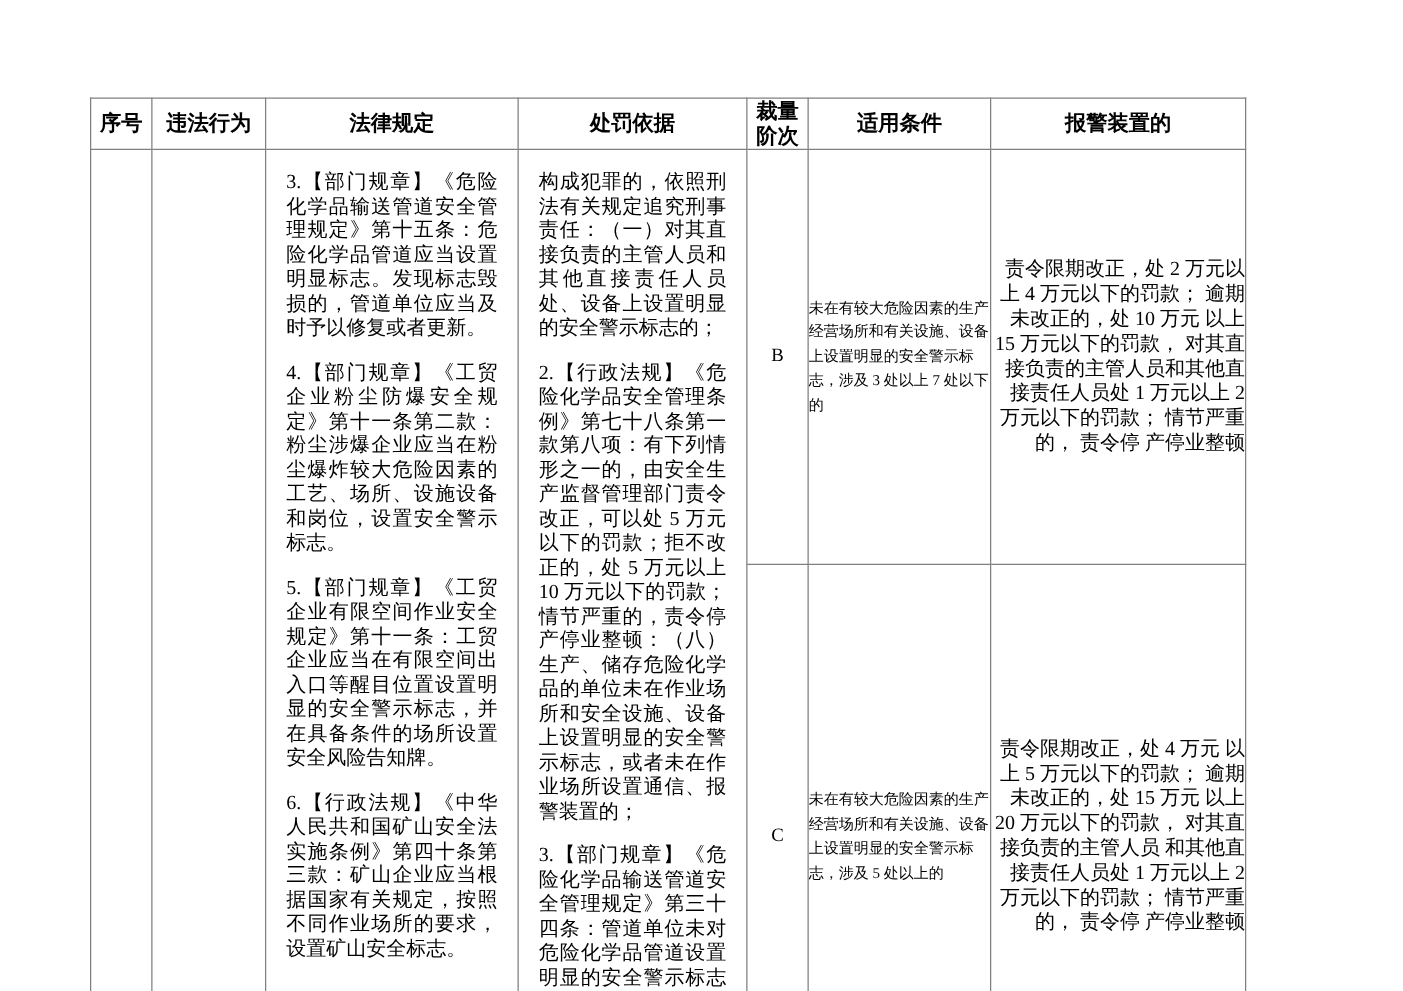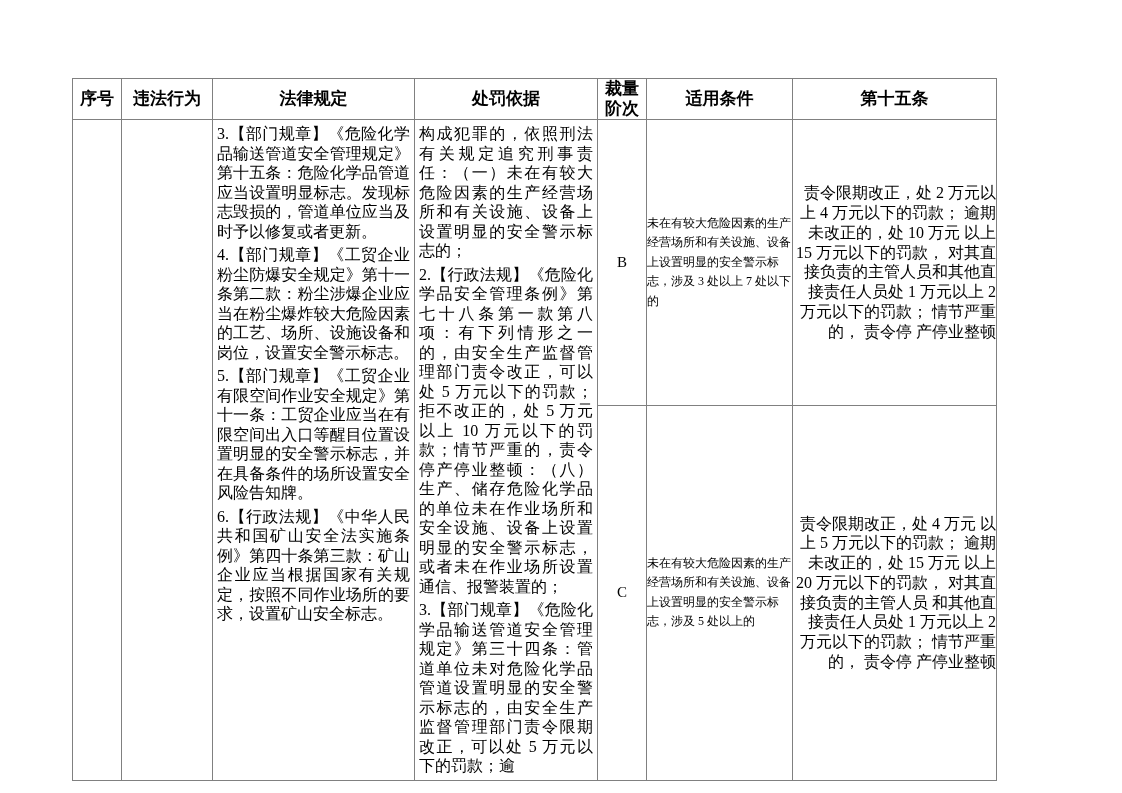--- a/index.html
+++ b/index.html
@@ -44,21 +44,21 @@
 
   td.c-serial, td.c-act { background: #ffffff; }
 
   td.c-legal, td.c-basis {
     vertical-align: top;
     font-size: 16px;
     line-height: 19.5px;
     padding: 1px 5px 2px 9px;
     text-align: justify;
   }
-  td.c-legal p, td.c-basis p { margin: 4px; }
+  td.c-legal p, td.c-basis p { margin: 16px; }
 
   td.c-level {
     text-align: center;
     vertical-align: middle;
     font-size: 15px;
   }
   td.c-cond {
     vertical-align: middle;
     font-size: 12px;
     line-height: 19.5px;
@@ -98,35 +98,35 @@
       <col style="width:204px">
     </colgroup>
     <thead>
       <tr>
         <th>序号</th>
         <th>违法行为</th>
         <th>法律规定</th>
         <th>处罚依据</th>
         <th>裁量阶次</th>
         <th>适用条件</th>
-        <th>第十五条</th>
+        <th>报警装置的</th>
       </tr>
     </thead>
     <tbody>
       <tr class="row-b">
         <td class="c-serial" rowspan="2"></td>
         <td class="c-act" rowspan="2"></td>
         <td class="c-legal" rowspan="2">
           <p>3.【部门规章】《危险化学品输送管道安全管理规定》第十五条：危险化学品管道应当设置明显标志。发现标志毁损的，管道单位应当及时予以修复或者更新。</p>
           <p>4.【部门规章】《工贸企业粉尘防爆安全规定》第十一条第二款：粉尘涉爆企业应当在粉尘爆炸较大危险因素的工艺、场所、设施设备和岗位，设置安全警示标志。</p>
           <p>5.【部门规章】《工贸企业有限空间作业安全规定》第十一条：工贸企业应当在有限空间出入口等醒目位置设置明显的安全警示标志，并在具备条件的场所设置安全风险告知牌。</p>
           <p>6.【行政法规】《中华人民共和国矿山安全法实施条例》第四十条第三款：矿山企业应当根据国家有关规定，按照不同作业场所的要求，设置矿山安全标志。</p>
         </td>
         <td class="c-basis" rowspan="2">
-          <p>构成犯罪的，依照刑法有关规定追究刑事责任：（一）未在有较大危险因素的生产经营场所和有关设施、设备上设置明显的安全警示标志的；</p>
+          <p>构成犯罪的，依照刑法有关规定追究刑事责任：（一）对其直接负责的主管人员和其他直接责任人员处、设备上设置明显的安全警示标志的；</p>
           <p>2.【行政法规】《危险化学品安全管理条例》第七十八条第一款第八项：有下列情形之一的，由安全生产监督管理部门责令改正，可以处 5 万元以下的罚款；拒不改正的，处 5 万元以上 10 万元以下的罚款；情节严重的，责令停产停业整顿：（八）生产、储存危险化学品的单位未在作业场所和安全设施、设备上设置明显的安全警示标志，或者未在作业场所设置通信、报警装置的；</p>
           <p>3.【部门规章】《危险化学品输送管道安全管理规定》第三十四条：管道单位未对危险化学品管道设置明显的安全警示标志的，由安全生产监督管理部门责令限期改正，可以处 5 万元以下的罚款；逾</p>
         </td>
         <td class="c-level">B</td>
         <td class="c-cond">
           <div>未在有较大危险因素的生产经营场所和有关设施、设备上设置明显的安全警示标志，涉及 3 处以上 7 处以下的</div>
         </td>
         <td class="c-std">
           <div>责令限期改正，处 2 万元以上 4 万元以下的罚款； 逾期未改正的，处 10 万元 以上 15 万元以下的罚款， 对其直接负责的主管人员和其他直接责任人员处 1 万元以上 2 万元以下的罚款； 情节严重的， 责令停 产停业整顿</div>
         </td>

